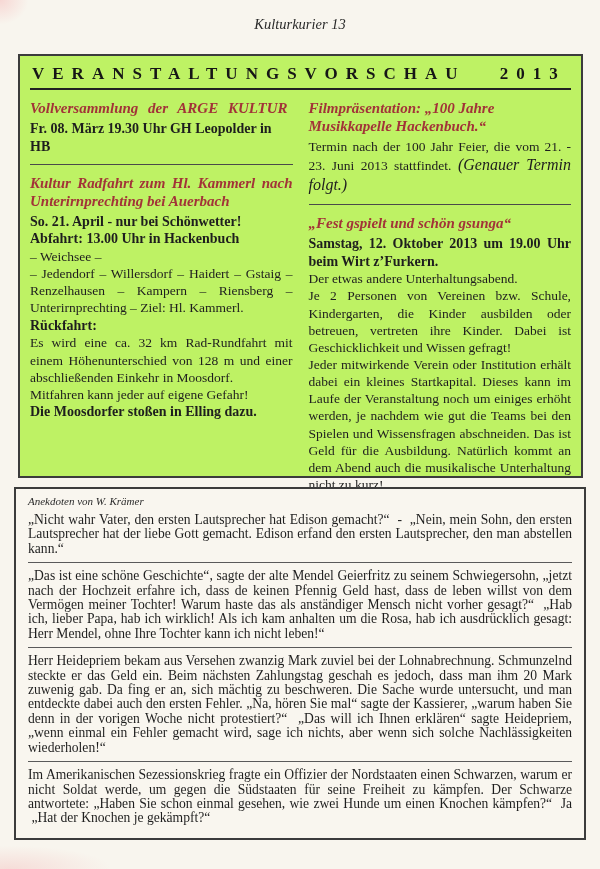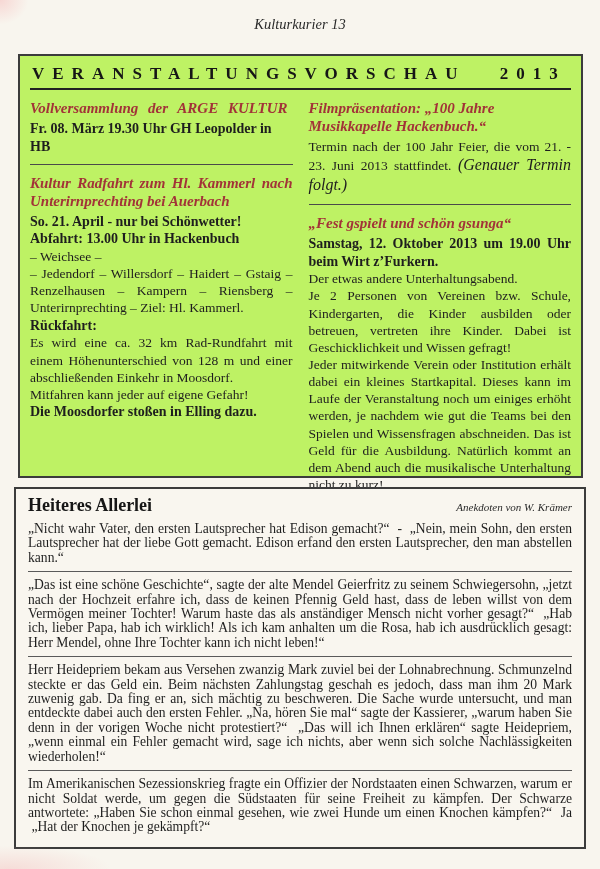--- a/index.html
+++ b/index.html
@@ -128,21 +128,20 @@
       <div>Der etwas andere Unterhaltungsabend.</div>
       <div class="just">Je 2 Personen von Vereinen bzw. Schule, Kindergarten, die Kinder ausbilden oder betreuen, vertreten ihre Kinder. Dabei ist Geschicklichkeit und Wissen gefragt!</div>
       <div class="just">Jeder mitwirkende Verein oder Institution erhält dabei ein kleines Startkapital. Dieses kann im Laufe der Veranstaltung noch um einiges erhöht werden, je nachdem wie gut die Teams bei den Spielen und Wissensfragen abschneiden. Das ist Geld für die Ausbildung. Natürlich kommt an dem Abend auch die musikalische Unterhaltung nicht zu kurz!</div>
     </div>
 
   </div>
 </div>
 
 <div class="allerlei-box">
   <div class="allerlei-head">
-    <span class="allerlei-title">Heiteres Allerlei</span>
     <span class="allerlei-byline">Anekdoten von W. Krämer</span>
   </div>
 
   <div class="anecdote">„Nicht wahr Vater, den ersten Lautsprecher hat Edison gemacht?“ &nbsp;-&nbsp; „Nein, mein Sohn, den ersten Lautsprecher hat der liebe Gott gemacht. Edison erfand den ersten Lautsprecher, den man abstellen kann.“</div>
   <hr class="para-rule">
   <div class="anecdote">„Das ist eine schöne Geschichte“, sagte der alte Mendel Geierfritz zu seinem Schwiegersohn, „jetzt nach der Hochzeit erfahre ich, dass de keinen Pfennig Geld hast, dass de leben willst von dem Vermögen meiner Tochter! Warum haste das als anständiger Mensch nicht vorher gesagt?“ &nbsp;„Hab ich, lieber Papa, hab ich wirklich! Als ich kam anhalten um die Rosa, hab ich ausdrücklich gesagt: Herr Mendel, ohne Ihre Tochter kann ich nicht leben!“</div>
   <hr class="para-rule">
   <div class="anecdote">Herr Heidepriem bekam aus Versehen zwanzig Mark zuviel bei der Lohnabrechnung. Schmunzelnd steckte er das Geld ein. Beim nächsten Zahlungstag geschah es jedoch, dass man ihm 20 Mark zuwenig gab. Da fing er an, sich mächtig zu beschweren. Die Sache wurde untersucht, und man entdeckte dabei auch den ersten Fehler. „Na, hören Sie mal“ sagte der Kassierer, „warum haben Sie denn in der vorigen Woche nicht protestiert?“ &nbsp;„Das will ich Ihnen erklären“ sagte Heidepriem, „wenn einmal ein Fehler gemacht wird, sage ich nichts, aber wenn sich solche Nachlässigkeiten wiederholen!“</div>
   <hr class="para-rule">
   <div class="anecdote">Im Amerikanischen Sezessionskrieg fragte ein Offizier der Nordstaaten einen Schwarzen, warum er nicht Soldat werde, um gegen die Südstaaten für seine Freiheit zu kämpfen. Der Schwarze antwortete: „Haben Sie schon einmal gesehen, wie zwei Hunde um einen Knochen kämpfen?“ &nbsp;Ja &nbsp;„Hat der Knochen je gekämpft?“</div>

